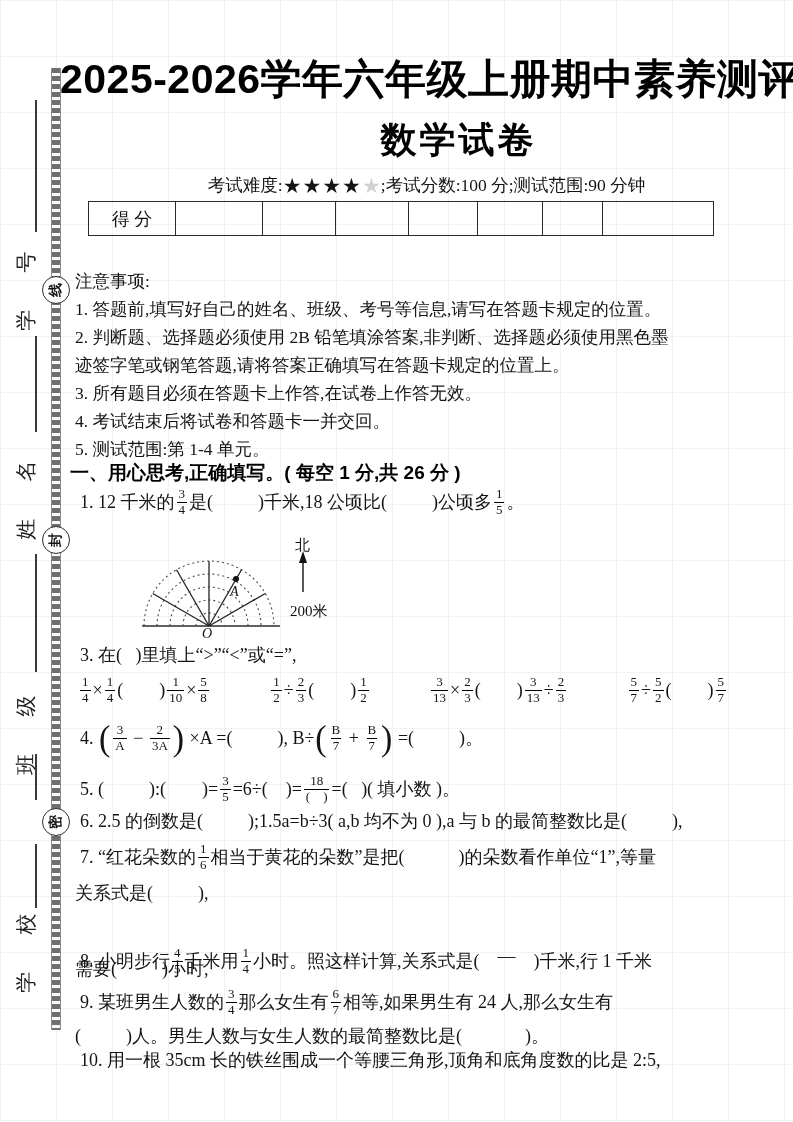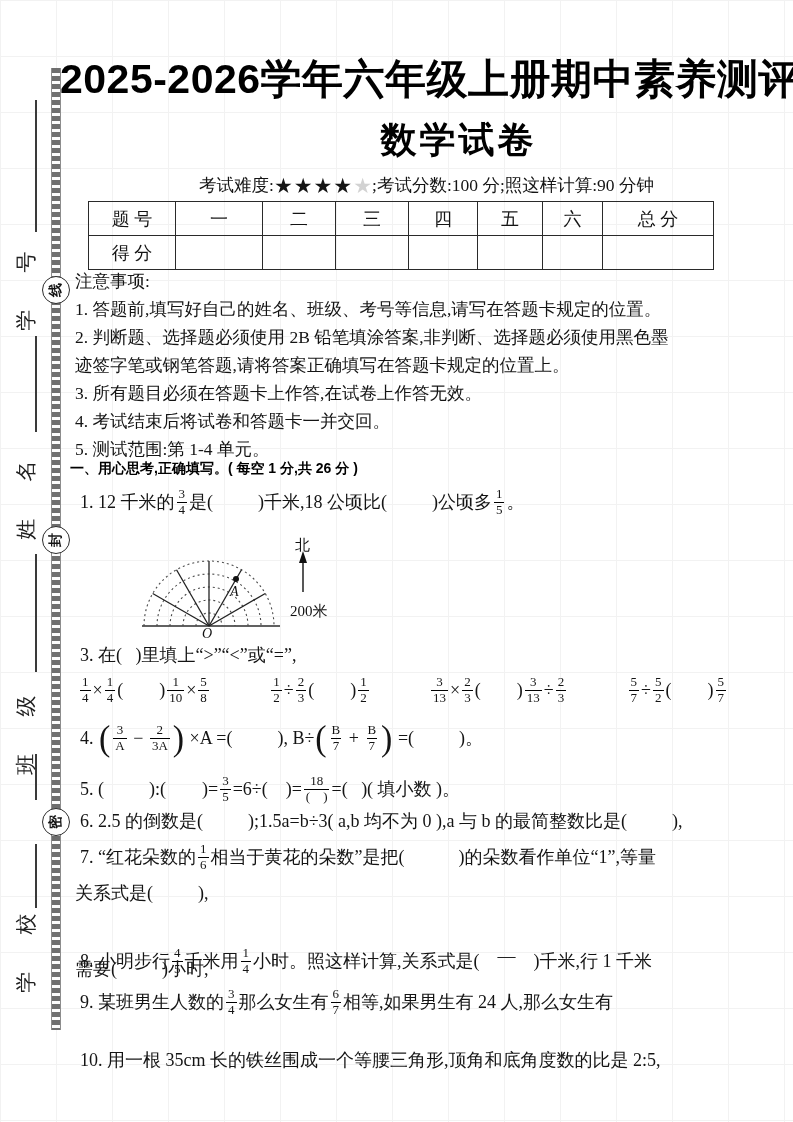--- a/index.html
+++ b/index.html
@@ -49,21 +49,21 @@
   .score-table td{
     border:1.6px solid #2a2a2a;height:33px;text-align:center;vertical-align:middle;
     font-size:18px;white-space:pre;padding:0;
   }
   
   .notes{position:absolute;left:75px;top:267px;width:714px;font-size:17.5px;line-height:28px;}
   .notes div{white-space:pre-wrap;}
   
   .sec-heading{
     position:absolute;left:70px;top:460px;width:714px;
-    font-family:"Liberation Sans","DejaVu Sans",sans-serif;font-weight:bold;font-size:14px;
+    font-family:"Liberation Sans","DejaVu Sans",sans-serif;font-weight:bold;font-size:19px;
     white-space:pre;color:#000;
   }
   
   .q{
     position:absolute;left:80px;width:706px;display:flex;align-items:center;
     font-size:18px;white-space:pre;
   }
   .q .t{white-space:pre;}
   .frac{
     display:inline-flex;flex-direction:column;align-items:center;justify-content:center;
@@ -101,44 +101,34 @@
     </div>
   <div class="stamp" style="top:526px;">
       <span>封</span>
     </div>
   <div class="stamp" style="top:808px;">
       <span>密</span>
     </div>
 
   <div class="title1">2025-2026学年六年级上册期中素养测评卷</div>
   <div class="title2">数学试卷</div>
-  <div class="meta"><span class="t">考试难度:</span><span class="stars">★★★★</span><span class="star-faint">★</span><span class="t">;考试分数:100 分;照这样计算:90 分钟</span></div>
+  <div class="meta"><span class="t">考试难度:</span><span class="stars">★★★★</span><span class="star-faint">★</span><span class="t">;考试分数:100 分;测试范围:90 分钟</span></div>
 
   <table class="score-table">
     <colgroup>
       <col style="width:87px">
         <col style="width:87px">
         <col style="width:73px">
         <col style="width:73px">
       <col style="width:69px">
         <col style="width:65px">
         <col style="width:60px">
         <col style="width:111px">
     </colgroup>
     <tbody>
-        <tr>
-      <td>题 号</td>
-      <td>一</td>
-      <td>二</td>
-      <td>三</td>
-      <td>四</td>
-      <td>五</td>
-      <td>六</td>
-      <td>总 分</td>
-    </tr>
     <tr>
       <td>得 分</td>
       <td></td>
       <td></td>
       <td></td>
       <td></td>
       <td></td>
       <td></td>
       <td></td>
     </tr>
@@ -225,18 +215,21 @@
   <div class="q" style="top:912px;height:42px;margin-top:28px;">
     <span class="t">8. 小明步行</span><span class="frac"><span class="num">4</span><span class="den">5</span></span><span class="t">千米用</span><span class="frac"><span class="num">1</span><span class="den">4</span></span><span class="t">小时。照这样计算,关系式是(    </span><span class="t raise">—</span><span class="t">    )千米,行 1 千米</span>
   </div>
   <div class="q" style="top:954px;height:30px;left:75px;">
     <span class="t">需要(          )小时,</span>
   </div>
 
   <div class="q" style="top:982px;height:40px;text-align:center;">
     <span class="t">9. 某班男生人数的</span><span class="frac"><span class="num">3</span><span class="den">4</span></span><span class="t">那么女生有</span><span class="frac"><span class="num">6</span><span class="den">7</span></span><span class="t">相等,如果男生有 24 人,那么女生有</span>
   </div>
+  <div class="q" style="top:1022px;height:28px;left:75px;">
+    <span class="t">(          )人。男生人数与女生人数的最简整数比是(              )。</span>
+  </div>
 
   <div class="q" style="top:1046px;height:28px;">
     <span class="t">10. 用一根 35cm 长的铁丝围成一个等腰三角形,顶角和底角度数的比是 2:5,</span>
   </div>
 
 </div>
 
 </body></html>

